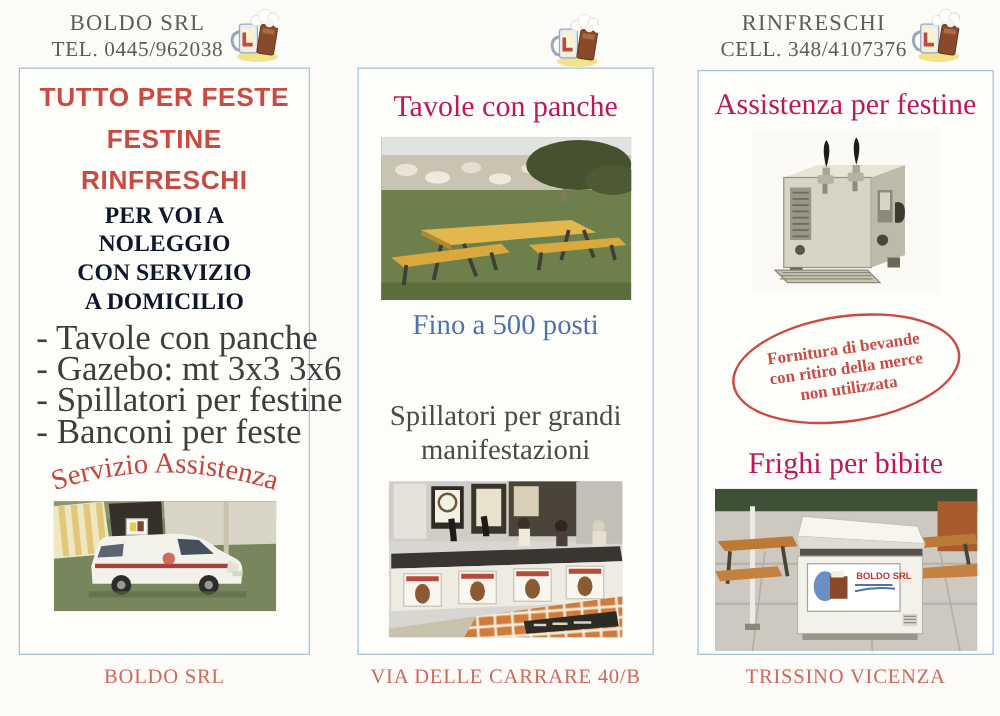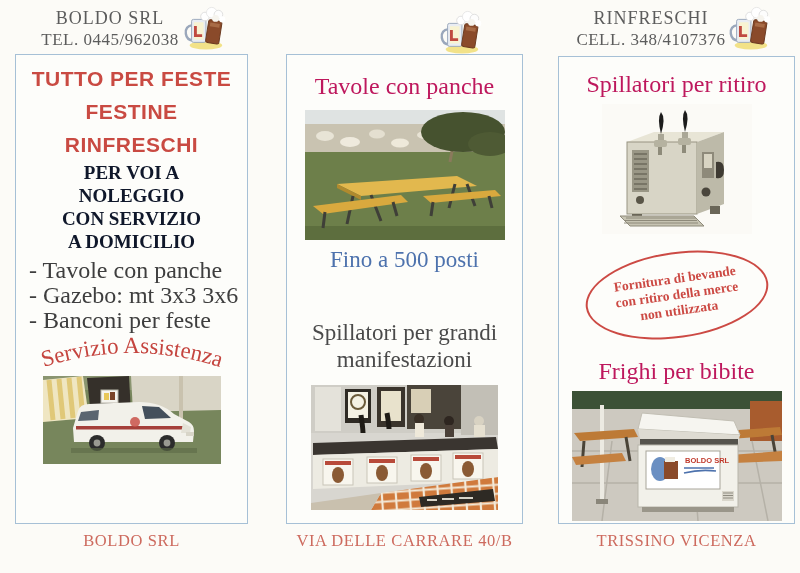--- a/index.html
+++ b/index.html
@@ -20,21 +20,21 @@
     box-sizing:border-box;text-align:center;
   }
   #panel-left{left:15px;width:233px;}
   #panel-middle{left:286px;width:237px;}
   #panel-right{left:558px;width:237px;top:56px;height:468px;}
   
   .headline{font-family:"Liberation Sans", sans-serif;font-weight:bold;
     font-size:21px;color:#c94a42;line-height:33px;letter-spacing:0.5px;}
   .subhead{font-weight:bold;font-size:19px;color:#0f172a;line-height:23px;}
   .rental-list{margin-top:5px;text-align:left;padding-left:13px;
-    font-size:24px;color:#3e3e3e;line-height:25px;white-space:nowrap;}
+    font-size:28px;color:#3e3e3e;line-height:25px;white-space:nowrap;}
   .arc-wrap{margin-top:-3px;}
   
   .photo-title{font-size:24px;color:#be185d;}
   .note-blue{font-size:23px;color:#4d72ad;}
   .title2{font-size:23px;color:#4a4a4a;line-height:27px;width:200px;margin:0 auto;}
   
   .oval-badge{
     width:180px;height:82px;margin:18px auto 0;
     border:2.5px solid #cc4a44;border-radius:50%;
     transform:rotate(-8deg);
@@ -123,20 +123,21 @@
   </div>
   <div>
     <div class="subhead">PER VOI A</div>
     <div class="subhead">NOLEGGIO</div>
     <div class="subhead">CON SERVIZIO</div>
     <div class="subhead">A DOMICILIO</div>
   </div>
   <div class="rental-list">
     <div>- Tavole con panche</div>
     <div>- Gazebo: mt 3x3 3x6</div>
+    <div>- Spillatori per festine</div>
     <div>- Banconi per feste</div>
   </div>
   <div class="arc-wrap">
     <svg width="231" height="46" viewBox="0 0 231 46">
       <path id="arcPath" d="M 14 42 Q 115 4 218 42" fill="none"></path>
       <text font-size="23" fill="#c5453f" font-family="Liberation Serif, serif">
         <textPath href="#arcPath" startOffset="50%" text-anchor="middle">Servizio Assistenza</textPath>
       </text>
     </svg>
   </div>
@@ -237,21 +238,21 @@
       <ellipse cx="157" cy="84" rx="6" ry="8" fill="#8a5a34"></ellipse>
     </g>
     <polygon points="70,108 187,92 187,125 60,125" fill="url(#chk)"></polygon>
     <polygon points="0,118 70,108 60,125 0,125" fill="#c9c0ae"></polygon>
     <polygon points="108,112 182,104 184,116 110,122" fill="#2e2a24"></polygon>
     <path d="M116 115 h10 m5 -1 h12 m5 -1 h14" stroke="#d8d4c8" stroke-width="2"></path>
   </svg>
 </div>
 
 <div class="panel" id="panel-right">
-  <div class="photo-title" style="margin-top:14px;">Spillatori per ritiro</div>
+  <div class="photo-title" style="margin-top:14px;">Assistenza per festine</div>
 
   <svg class="photo" style="margin-top:6px;" width="150" height="130" viewBox="0 0 150 130">
     <rect width="150" height="130" fill="#fbfaf6"></rect>
     <polygon points="25,38 95,38 122,28 52,28" fill="#e8e5d6"></polygon>
     <rect x="25" y="38" width="70" height="72" fill="#d8d5c6" stroke="#989482" stroke-width="1"></rect>
     <polygon points="95,38 122,28 122,100 95,110" fill="#bdbaa9"></polygon>
     <rect x="30" y="46" width="17" height="42" fill="#9a9786"></rect>
     <path d="M32 50 h13 M32 55 h13 M32 60 h13 M32 65 h13 M32 70 h13 M32 75 h13 M32 80 h13 M32 85 h13" stroke="#6e6b5c" stroke-width="1.4"></path>
     <circle cx="38" cy="96" r="4" fill="#5a5648"></circle>
     <rect x="56" y="30" width="6" height="10" fill="#aaa796"></rect>

